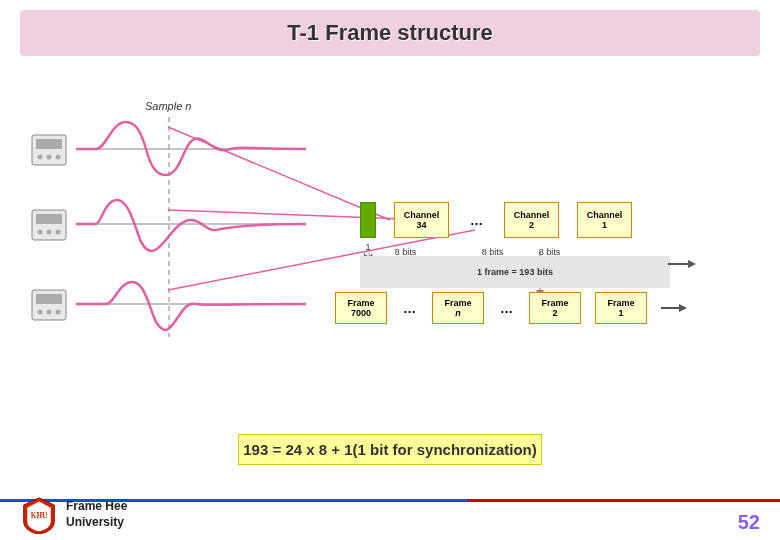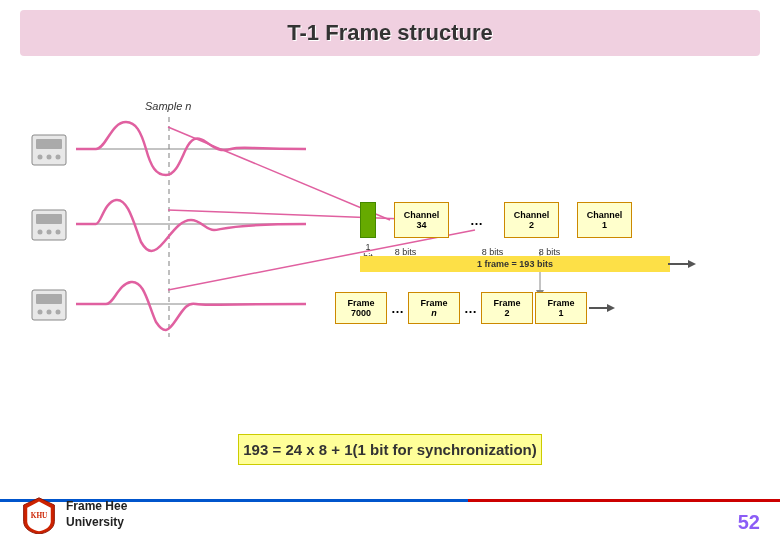--- a/index.html
+++ b/index.html
@@ -197,30 +197,30 @@
   </div>
 
   <div style="position:absolute;top:180px;left:340px;display:flex;align-items:center;gap:2px;font-size:9px;color:#333;">
     <div style="width:16px;text-align:center;">1 bit</div>
     <div style="min-width:55px;text-align:center;">8 bits</div>
     <div style="width:28px;text-align:center;"></div>
     <div style="min-width:55px;text-align:center;">8 bits</div>
     <div style="min-width:55px;text-align:center;">8 bits</div>
   </div>
 
-  <div style="position:absolute;top:194px;left:340px;width:310px;height:16px;background:#fde047;display:flex;align-items:center;justify-content:center;font-size:9px;color:#333;font-weight:bold;">
+  <div style="position:absolute;top:194px;left:340px;width:310px;height:32px;background:#e5e5e5;display:flex;align-items:center;justify-content:center;font-size:9px;color:#333;font-weight:bold;">
     <span>1 frame = 193 bits</span>
   </div>
 
   <svg style="position:absolute;top:194px;left:648px;width:30px;height:16px;pointer-events:none;">
     <line x1="0" y1="8" x2="24" y2="8" stroke="#555" stroke-width="2"></line>
     <polygon points="20,4 28,8 20,12" fill="#555"></polygon>
   </svg>
 
-  <div style="position:absolute;top:230px;left:315px;display:flex;align-items:center;gap:2px;">
+  <div style="position:absolute;top:230px;left:315px;display:flex;align-items:center;gap:14px;">
 
     <div style="background:#ffffcc;border:1px solid #cc8800;text-align:center;padding:2px 3px;font-size:9px;font-weight:bold;min-width:52px;height:32px;display:flex;flex-direction:column;align-items:center;justify-content:center;">
       <span>Frame</span>
       <span>7000</span>
     </div>
     <span style="font-size:13px;font-weight:bold;margin:0 2px;">…</span>
 
     <div style="background:#ffffcc;border:1px solid #cc8800;text-align:center;padding:2px 3px;font-size:9px;font-weight:bold;min-width:52px;height:32px;display:flex;flex-direction:column;align-items:center;justify-content:center;">
       <span>Frame</span>
       <span style="font-style:italic;">n</span>

